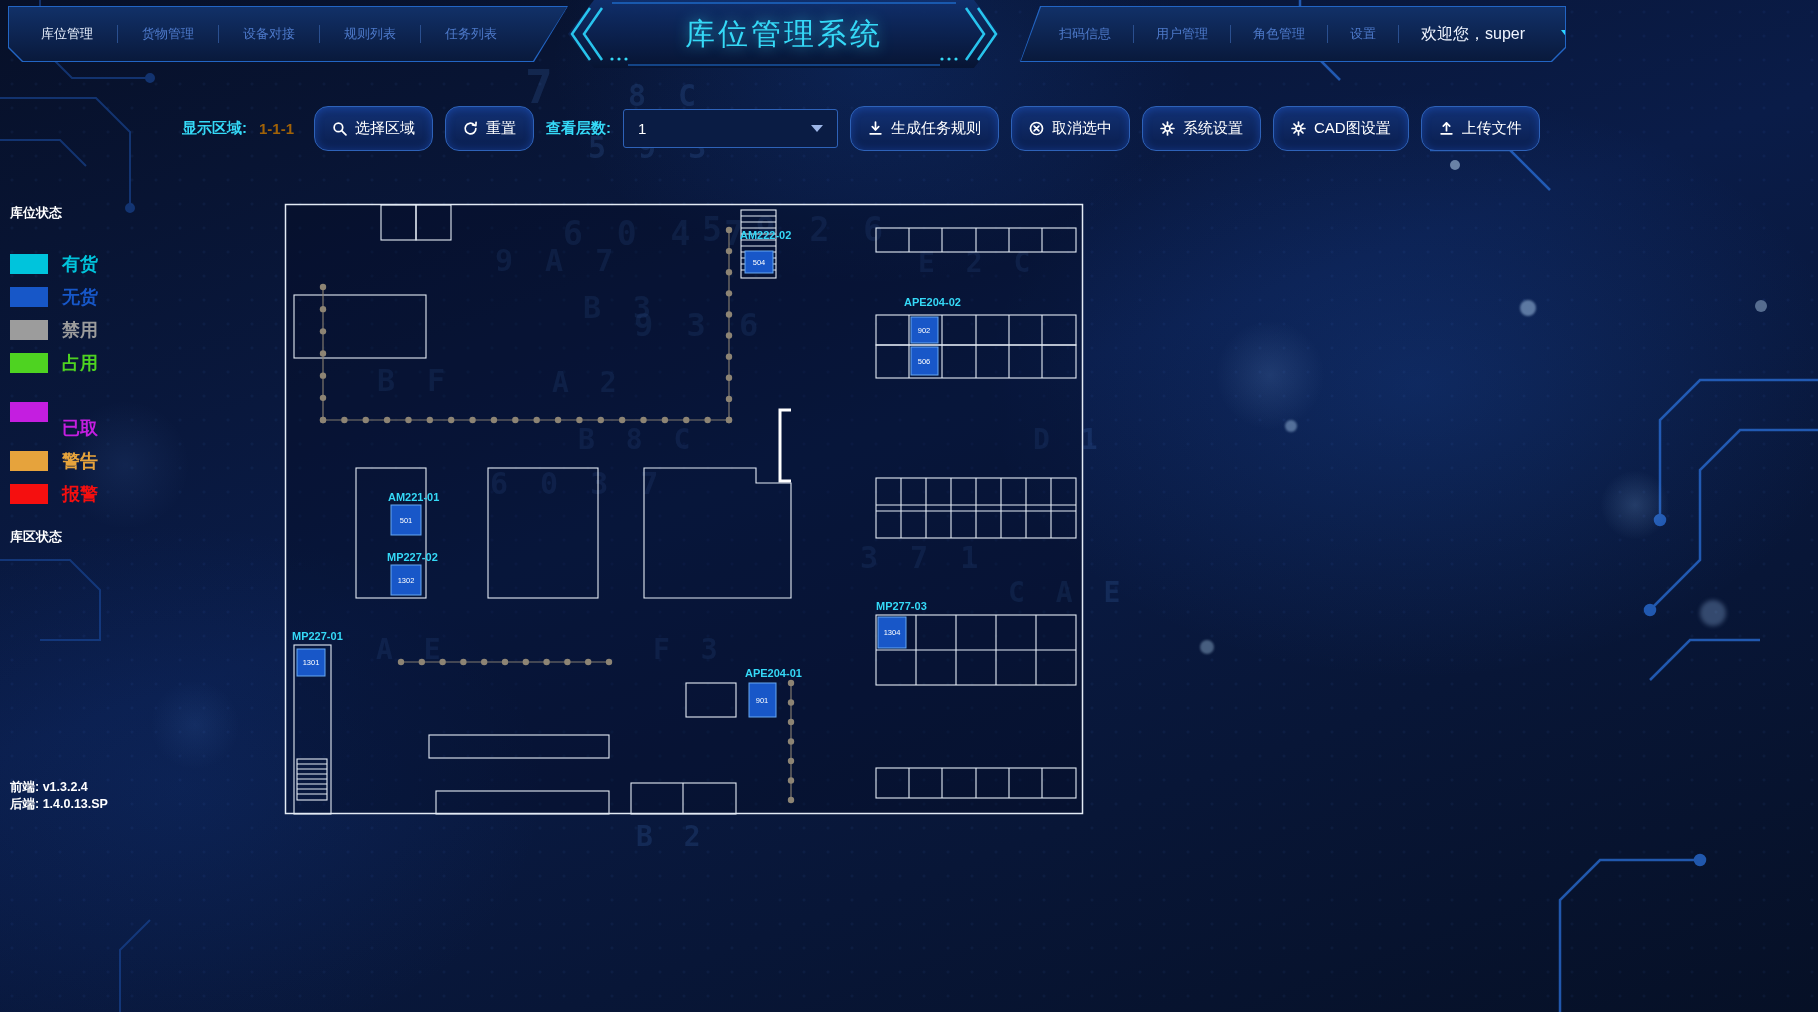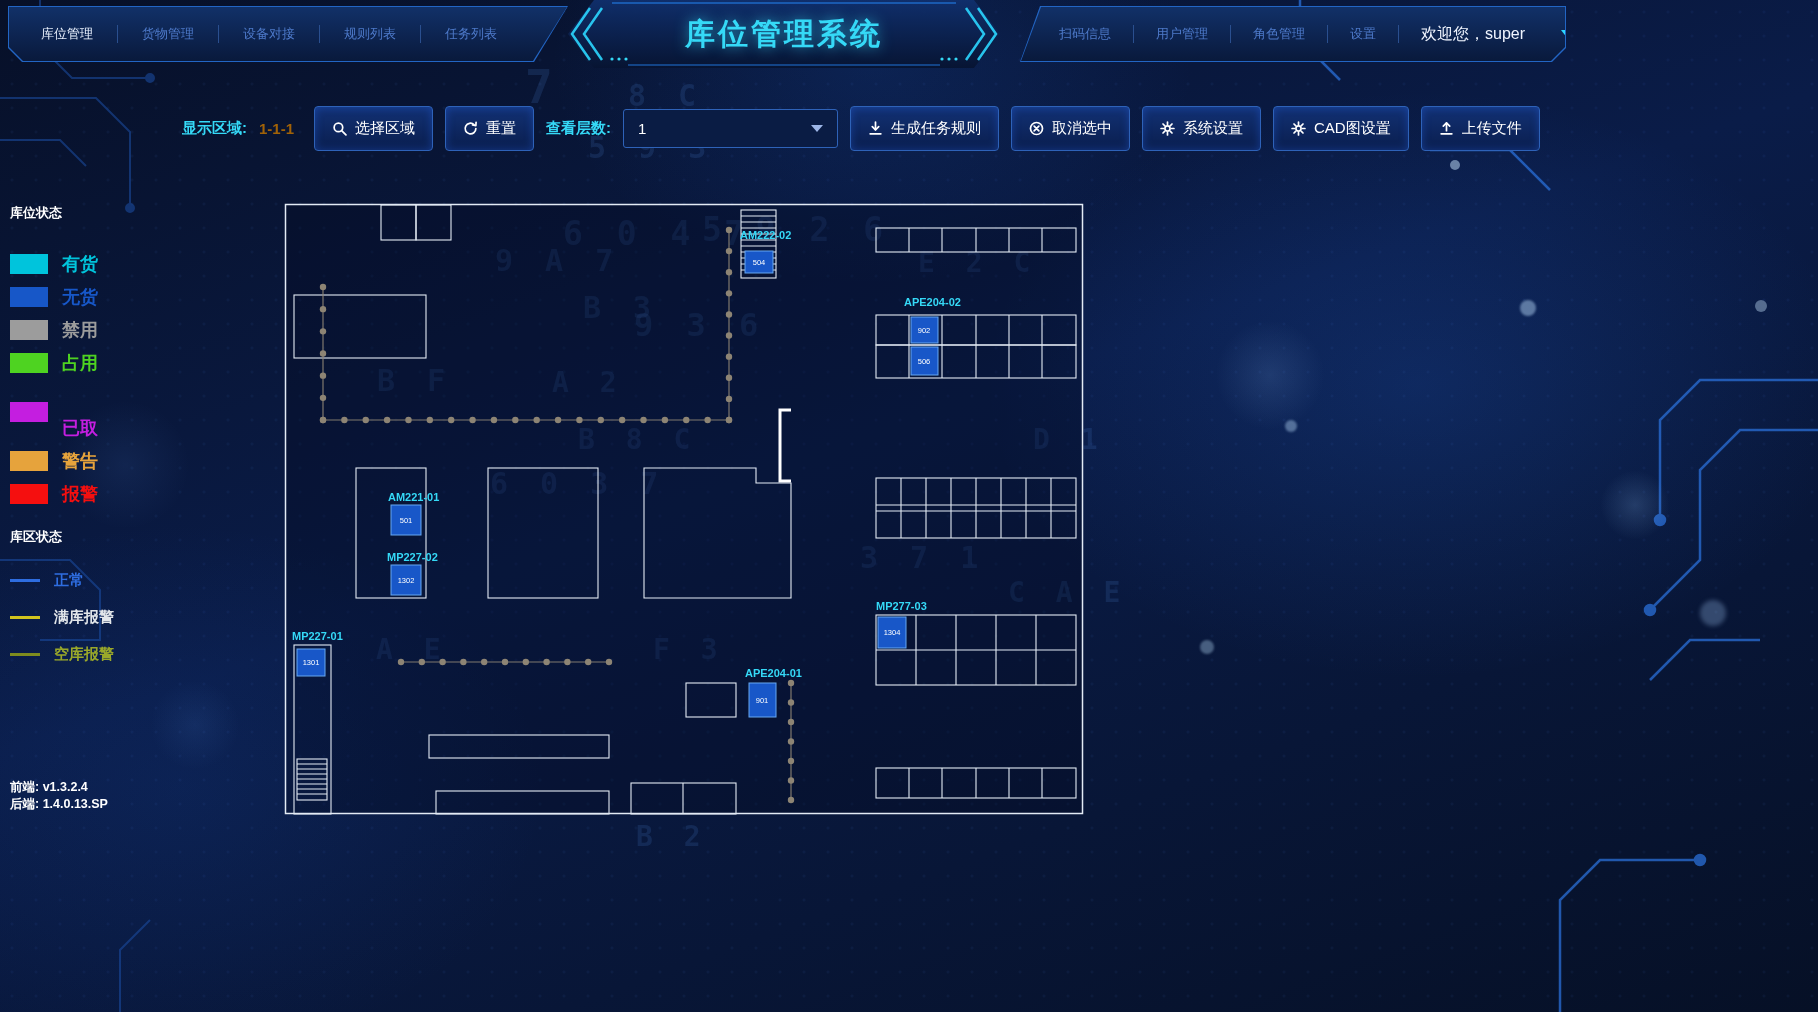--- a/index.html
+++ b/index.html
@@ -34,34 +34,34 @@
     padding-left:52px;gap:22px;}
   .nav-item{font-size:13px;color:#4d79c9;white-space:nowrap;cursor:pointer;}
   .nav-item.active{color:#eaf2ff;}
   .vdiv{width:1px;height:18px;background:#2a4f8f;flex:0 0 1px;}
   .hdr-center{position:absolute;left:568px;top:0;width:432px;height:68px;
     background:linear-gradient(180deg,rgba(16,48,110,.92),rgba(7,20,50,.96));
     clip-path:polygon(26px 0,calc(100% - 26px) 0,100% 50%,calc(100% - 26px) 100%,26px 100%,0 50%);
     display:flex;align-items:center;justify-content:center;}
   .title-deco{position:absolute;left:568px;top:0;pointer-events:none;}
   .brk{fill:none;stroke:#2bd6ff;stroke-width:2.5;opacity:.9;}
-  h1{margin:0;font-size:30px;font-weight:bold;letter-spacing:3px;
+  h1{margin:0;font-size:30px;font-weight:normal;letter-spacing:3px;
     color:var(--accent,#35d9f7);text-shadow:0 0 14px rgba(53,217,247,.65);}
   .welcome{font-size:16px;color:#f0f5ff;white-space:nowrap;}
   .caret{width:0;height:0;border-left:7px solid transparent;border-right:7px solid transparent;
     border-top:9px solid #2bd6ff;margin-left:14px;}
 
   
   .toolbar{position:absolute;left:182px;top:110px;height:37px;display:flex;align-items:center;
     gap:12px;z-index:3;}
   .tlabel{color:var(--accent,#35d9f7);font-size:15px;font-weight:bold;}
   .tvalue{color:#a16207;font-size:15px;font-weight:bold;margin-right:8px;}
   .btn{height:37px;padding:3px 17px;display:flex;align-items:center;gap:8px;cursor:pointer;
     background:linear-gradient(180deg,#123174,#0a1e4e);border:1px solid var(--panel-border,#2e62b8);
-    border-radius:4px;color:#fff;font-size:15px;white-space:nowrap;
+    border-radius:14px;color:#fff;font-size:15px;white-space:nowrap;
     box-shadow:inset 0 0 9px rgba(40,110,255,.35);}
   .btn svg{flex:0 0 auto;}
   .icon{stroke:#fff;stroke-width:1.6;fill:none;stroke-linecap:round;stroke-linejoin:round;}
   .select{height:37px;width:185px;display:flex;align-items:center;justify-content:space-between;
     padding:0 14px;background:#0a1c44;border:1px solid var(--panel-border,#2e62b8);border-radius:3px;
     color:#fff;font-size:15px;cursor:pointer;}
   .chev{width:0;height:0;border-left:6px solid transparent;border-right:6px solid transparent;
     border-top:7px solid #9db6e8;}
 
   
@@ -295,34 +295,20 @@
       <span class="swatch" style="background: rgb(230, 163, 60);"></span>
       <span class="loc-label" style="color: rgb(230, 163, 60);">警告</span>
     </div>
     <div class="loc-row">
       <span class="swatch" style="background: rgb(245, 15, 15);"></span>
       <span class="loc-label" style="color: rgb(245, 15, 15);">报警</span>
     </div>
   </div>
 
   <div class="legend-title zone-title">库区状态</div>
-  <div class="zone-list">
-    <div class="zone-row">
-      <span class="zline" style="background: rgb(46, 109, 224);"></span>
-      <span class="zone-label" style="color: rgb(46, 109, 224);">正常</span>
-    </div>
-    <div class="zone-row">
-      <span class="zline" style="background: rgb(210, 196, 30);"></span>
-      <span class="zone-label" style="color: rgb(226, 230, 234);">满库报警</span>
-    </div>
-    <div class="zone-row">
-      <span class="zline" style="background: rgb(126, 140, 30);"></span>
-      <span class="zone-label" style="color: rgb(154, 168, 42);">空库报警</span>
-    </div>
-  </div>
 </div>
 
 <div class="versions">
   <div>前端: v1.3.2.4</div>
   <div>后端: 1.4.0.13.SP</div>
 </div>
 
 <svg id="map" width="800" height="612" viewBox="0 0 800 612">
   <rect class="floor" x="1.5" y="1.5" width="797" height="609"></rect>
 

